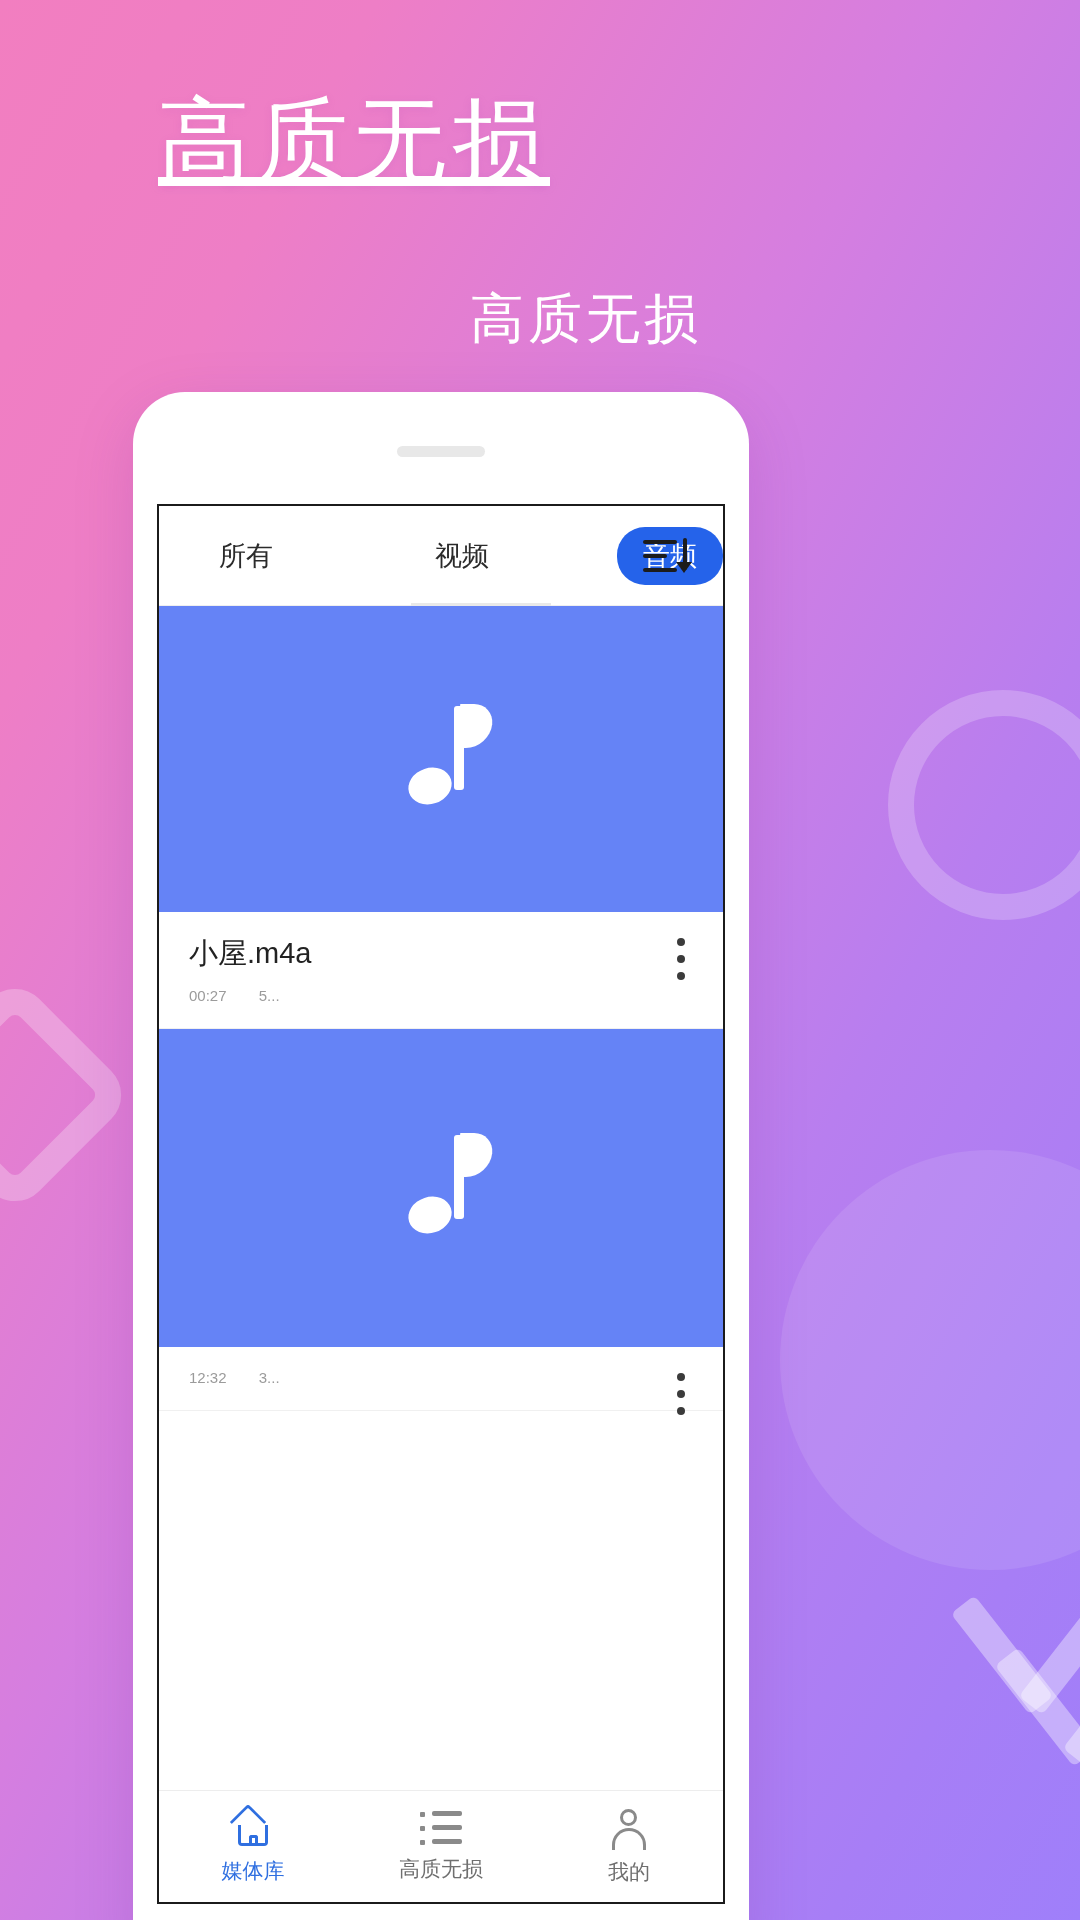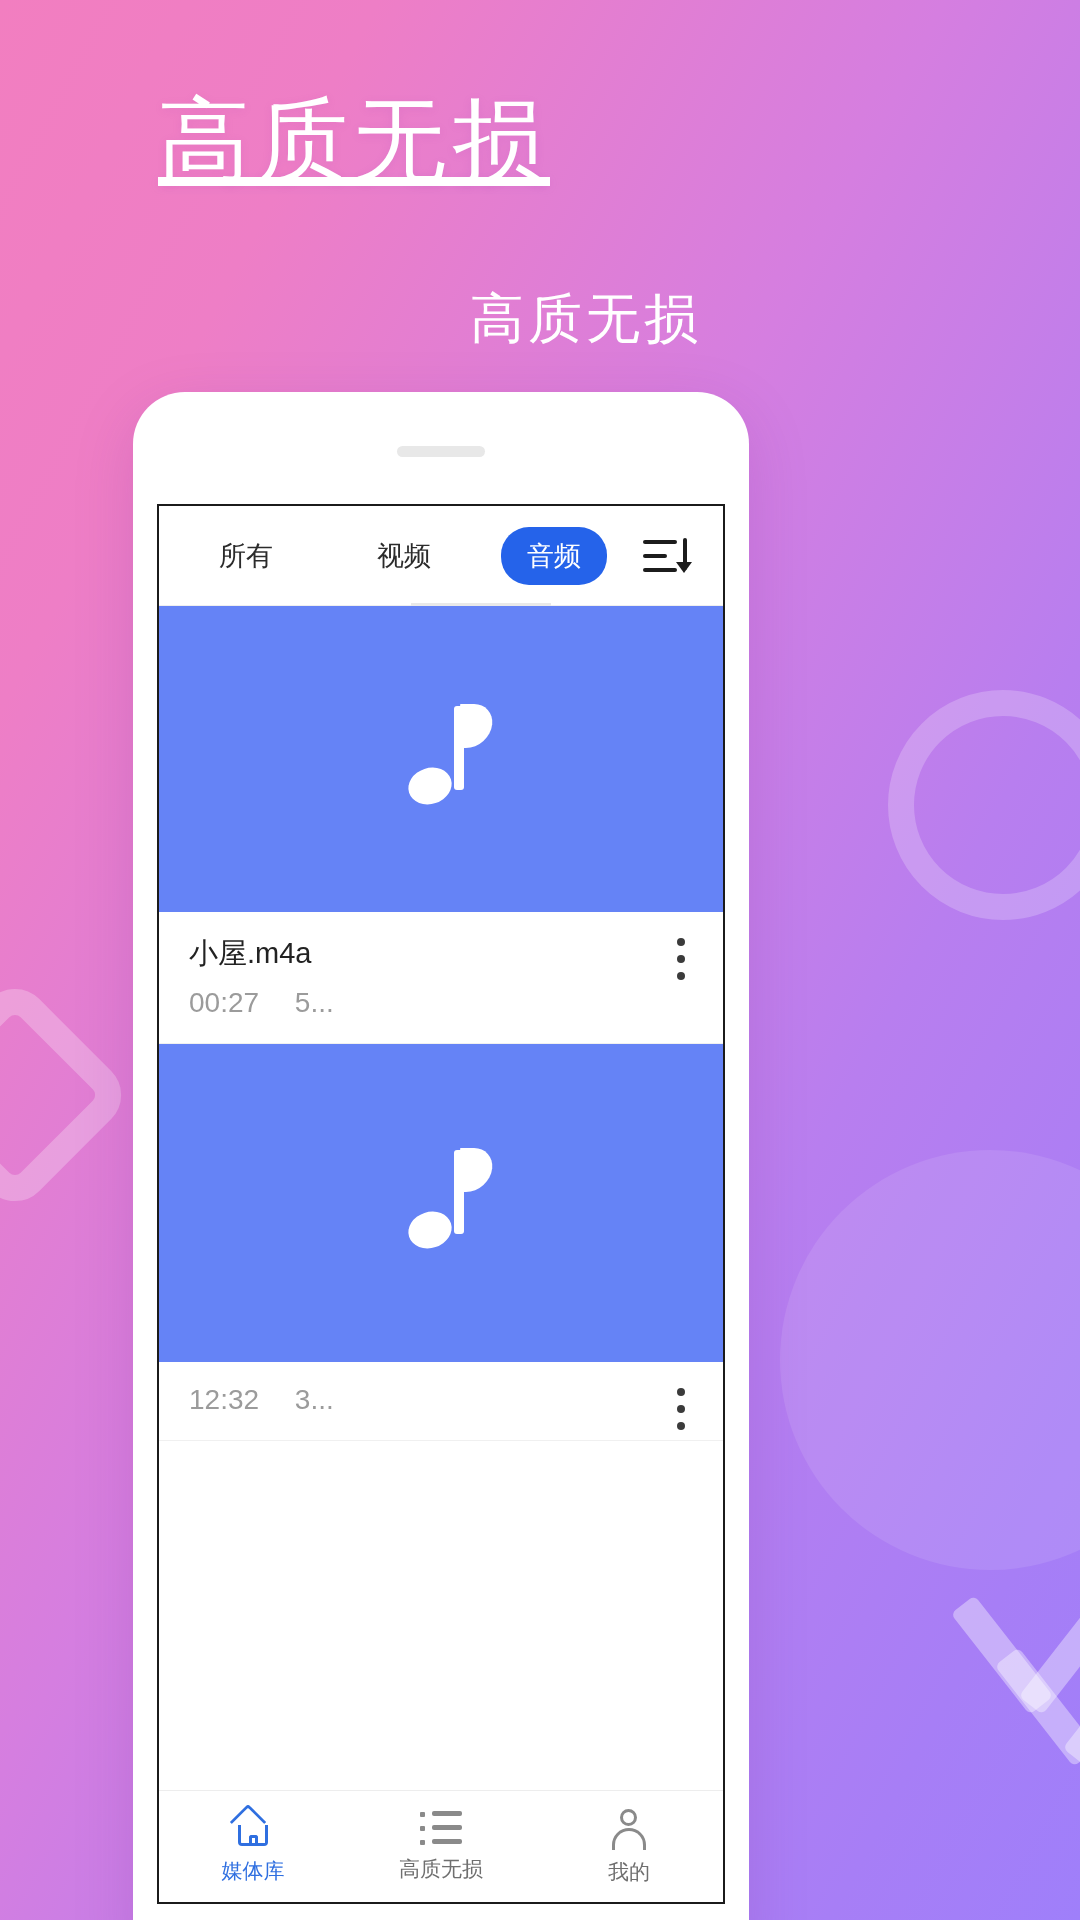--- a/index.html
+++ b/index.html
@@ -98,20 +98,21 @@
   }
 
   
   .tabbar {
     position: relative;
     height: 100px;
     display: flex;
     align-items: center;
     background: #fff;
     border-bottom: 1px solid #efefef;
+    justify-content: space-between;
   }
   .tab {
     font-size: 27px;
     color: #2b2b2b;
     padding: 9px 0;
   }
   .tab.t1 { margin-left: 60px; }
   .tab.t2 { margin-left: 104px; }
   .tab.t3 {
     margin-left: 70px;
@@ -182,21 +183,21 @@
     position: relative;
     background: #fff;
     border-bottom: 1px solid #f0f0f0;
   }
   .meta .fname {
     font-size: 29px;
     color: #222;
     margin-bottom: 13px;
   }
   .meta .sub {
-    font-size: 28px;
+    font-size: 15px;
     color: #9b9b9b;
   }
   .meta .sub .sz { margin-left: 28px; }
   .kebab {
     position: absolute; right: 38px; top: 26px;
     width: 8px;
   }
   .kebab i {
     display: block; width: 8px; height: 8px;
     background: #3b3b3b; border-radius: 50%;

